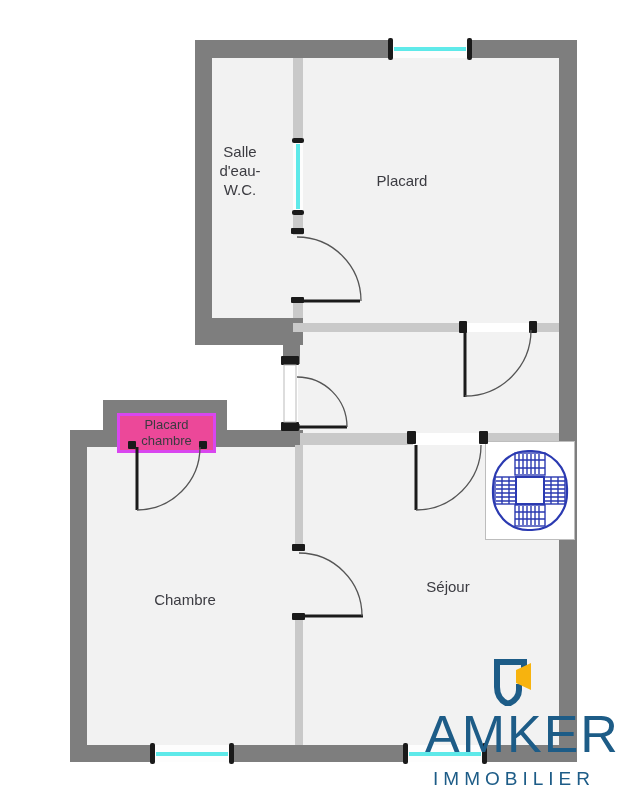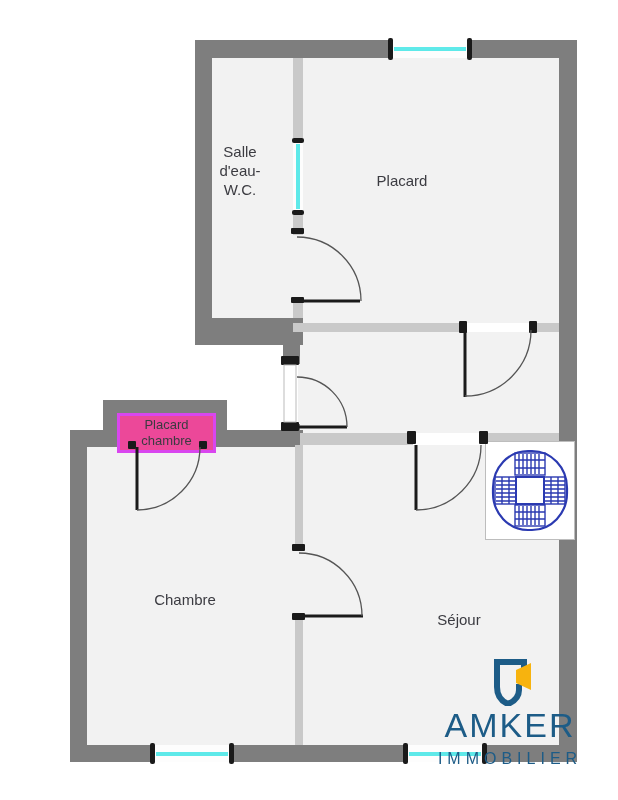--- a/index.html
+++ b/index.html
@@ -28,22 +28,22 @@
     color:var(--label-text,#3b3b41);font-size:15px;line-height:19px;
     text-align:center;white-space:pre-line;
   }
   .placard-box{background:#ec4899;border:3px solid #d946ef;}
   .placard-box .room-label{font-size:13px;line-height:16px;}
   
   .stairs-box{background:#ffffff;border:1px solid #bdbdbd;}
   
   .watermark{color:var(--watermark,#d7d7d7);font-size:17px;letter-spacing:.5px;}
   
-  .brand-name{color:var(--brand-blue,#1d5c87);font-size:34px;letter-spacing:2px;line-height:1;}
-  .brand-tagline{color:var(--brand-blue,#1d5c87);font-size:16px;letter-spacing:5px;line-height:1;}
+  .brand-name{color:var(--brand-blue,#1d5c87);font-size:52px;letter-spacing:2px;line-height:1;}
+  .brand-tagline{color:var(--brand-blue,#1d5c87);font-size:19px;letter-spacing:5px;line-height:1;text-align:right;}
   svg{display:block;}
 </style>
 </head>
 <body>
 
 <div id="canvas">
 
   <div class="abs floor" style="left:212px;top:58px;width:348px;height:265px;"></div>
   <div class="abs floor" style="left:298px;top:332px;width:261px;height:101px;"></div>
   <div class="abs floor" style="left:87px;top:445px;width:473px;height:300px;"></div>
@@ -158,21 +158,21 @@
       <path d="M416 445 V510" stroke="#1a1a1a" stroke-width="3" fill="none"></path>
       <path d="M416 510 A65 65 0 0 0 481 445" stroke="#555555" stroke-width="1.3" fill="none"></path>
     </g>
   </svg>
 
   <div class="abs room-label" style="left:207px;top:142px;width:66px;">Salle
 d'eau-
 W.C.</div>
   <div class="abs room-label" style="left:370px;top:171px;width:64px;">Placard</div>
   <div class="abs room-label" style="left:143px;top:590px;width:84px;">Chambre</div>
-  <div class="abs room-label" style="left:424px;top:577px;width:70px;margin-top:33px;">Séjour</div>
+  <div class="abs room-label" style="left:413px;top:577px;width:70px;">Séjour</div>
 
 
   <div class="abs" style="left:425px;top:656px;width:170px;text-align:center;">
     <svg width="44" height="50" viewBox="0 0 44 50" style="margin:0 auto;">
       <path d="M36 14 L36 6 L9 6 L9 31 C9 40 13 45 20 48 C27 45 31 40 31 34 L31 28" fill="none" stroke="#1d5c87" stroke-width="6"></path>
       <polygon points="28,14 43,7 43,34 28,27" fill="#f7b30e"></polygon>
     </svg>
     <div class="brand-name" style="margin-top:2px;">AMKER</div>
     <div class="brand-tagline" style="margin-top:9px;">IMMOBILIER</div>
   </div>

